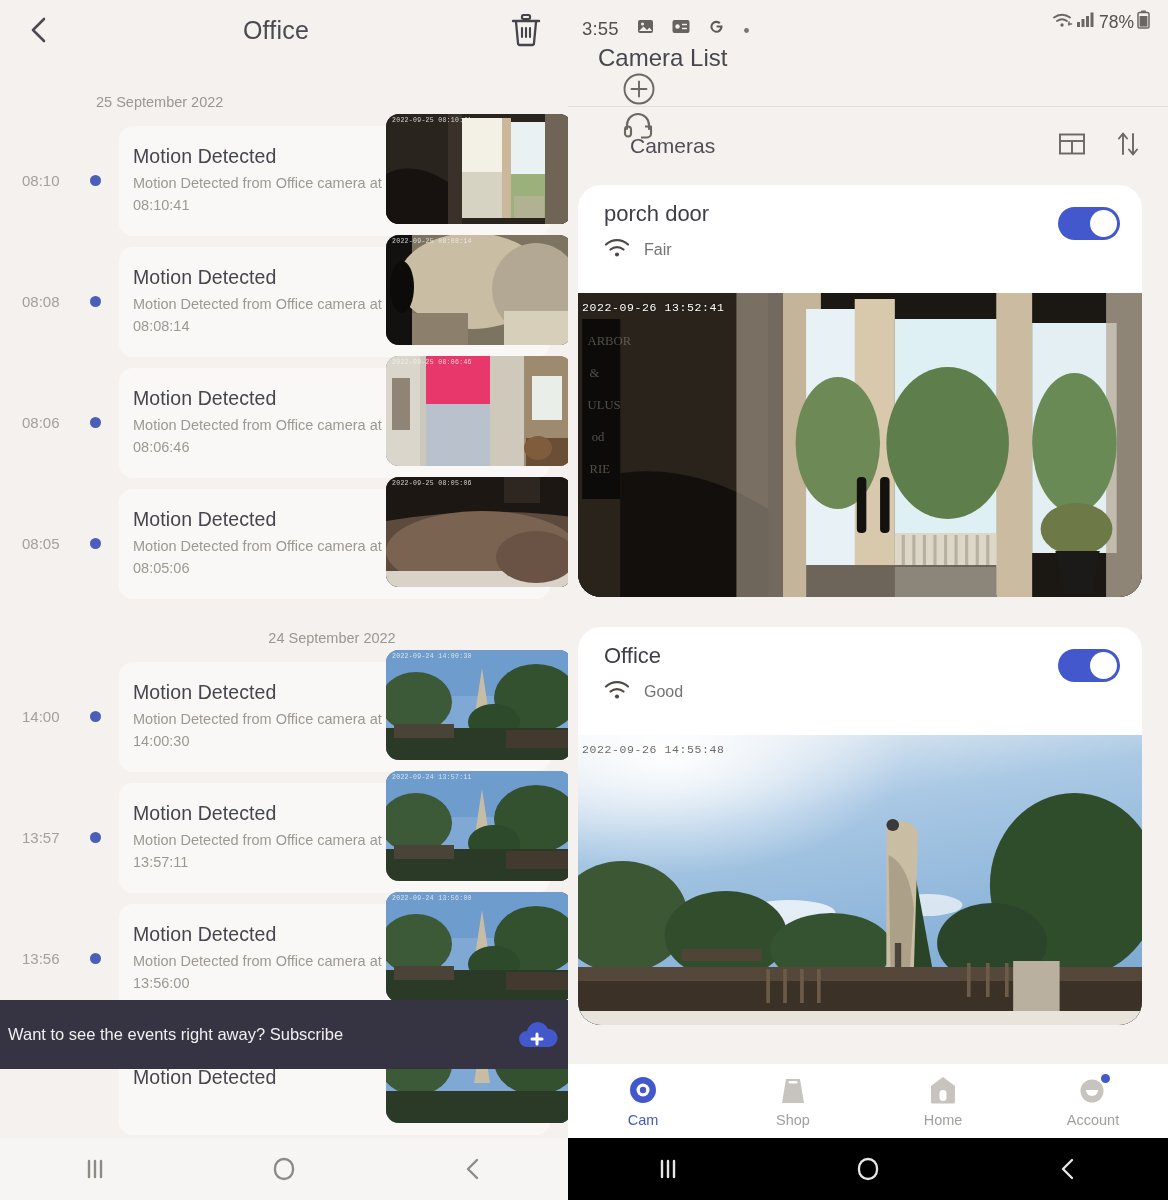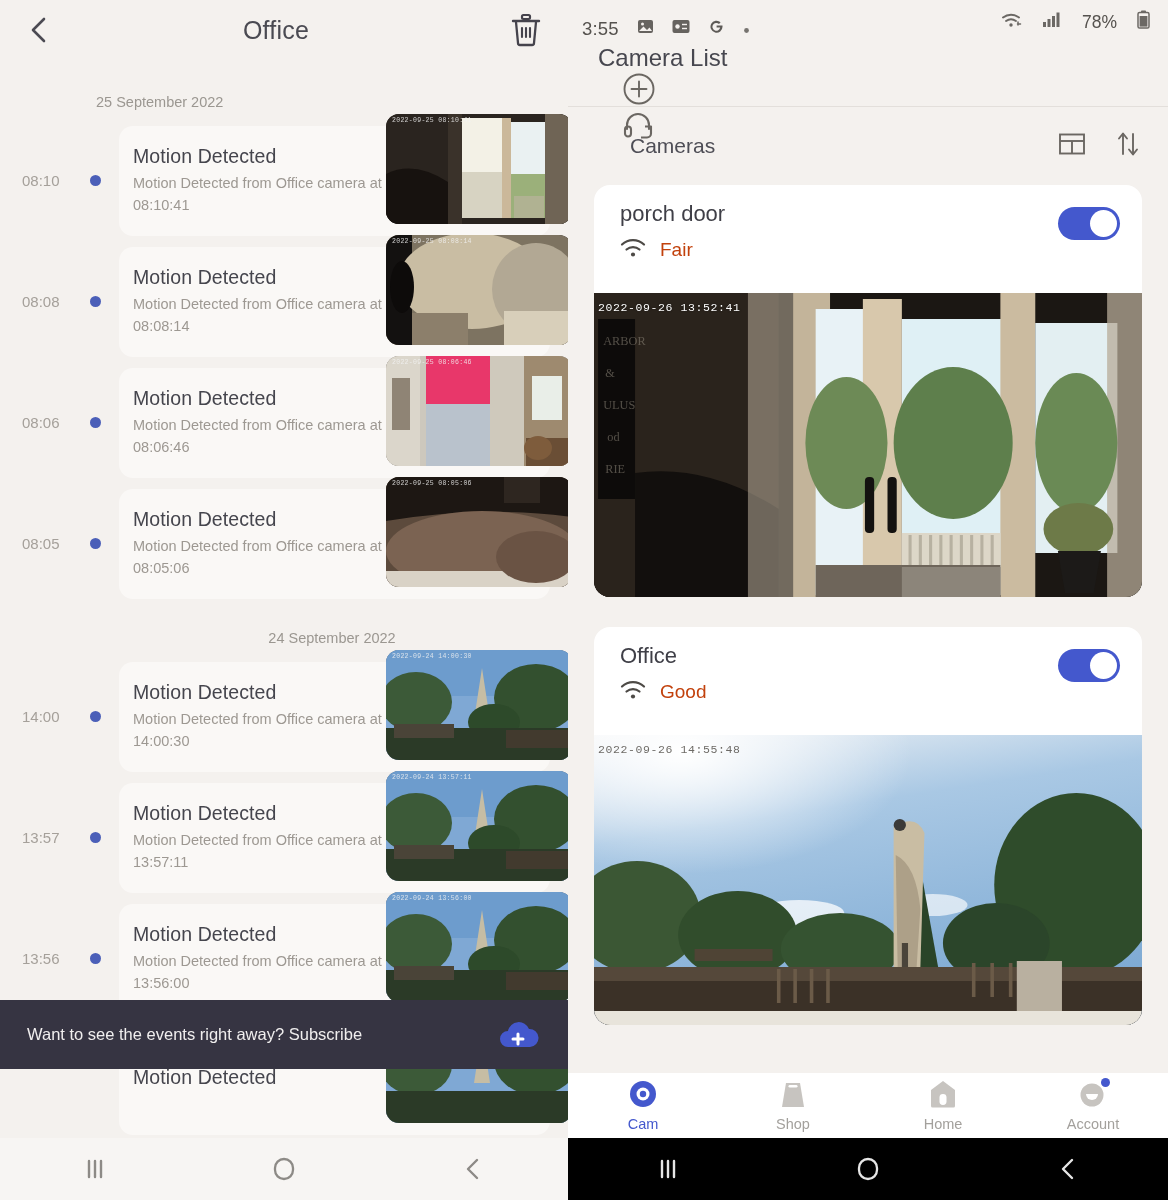--- a/index.html
+++ b/index.html
@@ -111,21 +111,21 @@
   }
   .event-thumb svg { display:block; width: 100%; height: 100%; }
 
   
   .subscribe-banner {
     position: absolute;
     left: 0; bottom: 131px;
     width: 568px; height: 69px;
     background: #363442;
     display: flex; align-items: center;
-    padding: 0 27px;
+    padding: 0 8px;
     z-index: 40;
   }
   .subscribe-text { flex: 1; color: #f0eeee; font-size: 16.5px; }
   .cloud-plus { width: 46px; height: 36px; position: relative; cursor: pointer; }
 
   
   .left-navbar {
     position: absolute;
     left: 0; bottom: 0;
     width: 568px; height: 62px;
@@ -144,21 +144,21 @@
   }
   .status-bar {
     height: 44px;
     display: flex; align-items: center;
     padding: 0 18px 0 14px;
     font-size: 18px;
     color: #5e5b57;
   }
   .sb-left { display: flex; align-items: center; gap: 18px; flex: 1; margin-top: 13px; }
   .sb-time { font-size: 18.5px; color: #55524e; letter-spacing: .2px; }
-  .sb-right { display: flex; align-items: center; gap: 20px; }
+  .sb-right { display: flex; align-items: center; gap: 3px; }
   .sb-batt-text { font-size: 17.5px; color: #55524e; }
 
   .rp-header {
     height: 62px;
     display: flex; align-items: flex-start;
     padding: 0 22px 0 30px;
     flex-direction: column;
   }
   .rp-title { flex: 1; font-size: 24px; color: #47474f; }
   .rp-header .hicon { margin-left: 24px; cursor: pointer; }
@@ -167,33 +167,33 @@
   .cameras-row {
     height: 78px;
     display: flex; align-items: center;
     padding: 0 26px 0 30px;
     margin-left: 32px;
   }
   .cameras-label { flex: 1; font-size: 21px; color: #4e4e56; }
   .cameras-row .hicon { margin-left: 28px; cursor: pointer; }
 
   .cam-card {
-    margin: 0 26px 30px 26px;
+    margin: 0 26px 30px 10px;
     background: #ffffff;
-    border-radius: 16px;
+    border-radius: 23px;
     overflow: hidden;
   }
   .cam-card-head {
     height: 108px;
     padding: 16px 22px 0 26px;
     position: relative;
   }
   .cam-name { font-size: 22px; color: #3f3f47; }
   .cam-sig { display: flex; align-items: center; gap: 14px; margin-top: 11px; }
-  .cam-sig-text { font-size: 19px; color: #c2410c; }
+  .cam-sig-text { font-size: 16px; color: #737373; }
   .toggle {
     position: absolute;
     right: 22px; top: 22px;
     width: 62px; height: 33px;
     border-radius: 17px;
     background: #4458cd;
     cursor: pointer;
   }
   .toggle .knob {
     position: absolute;
@@ -211,21 +211,21 @@
     z-index: 6;
     text-shadow: 0 0 2px rgba(0,0,0,.6);
   }
   .cam-feed.office .stamp { color: #4a4640; opacity: .8; text-shadow: none; }
   .cam-feed svg { display: block; width: 100%; height: 100%; }
 
   
   .tabbar {
     position: absolute;
     left: 0; bottom: 62px;
-    width: 600px; height: 65px;
+    width: 600px; height: 74px;
     background: #ffffff;
     display: flex;
     z-index: 40;
   }
   .tab {
     flex: 1;
     display: flex; flex-direction: column;
     align-items: center; justify-content: center;
     gap: 7px;
     cursor: pointer;

